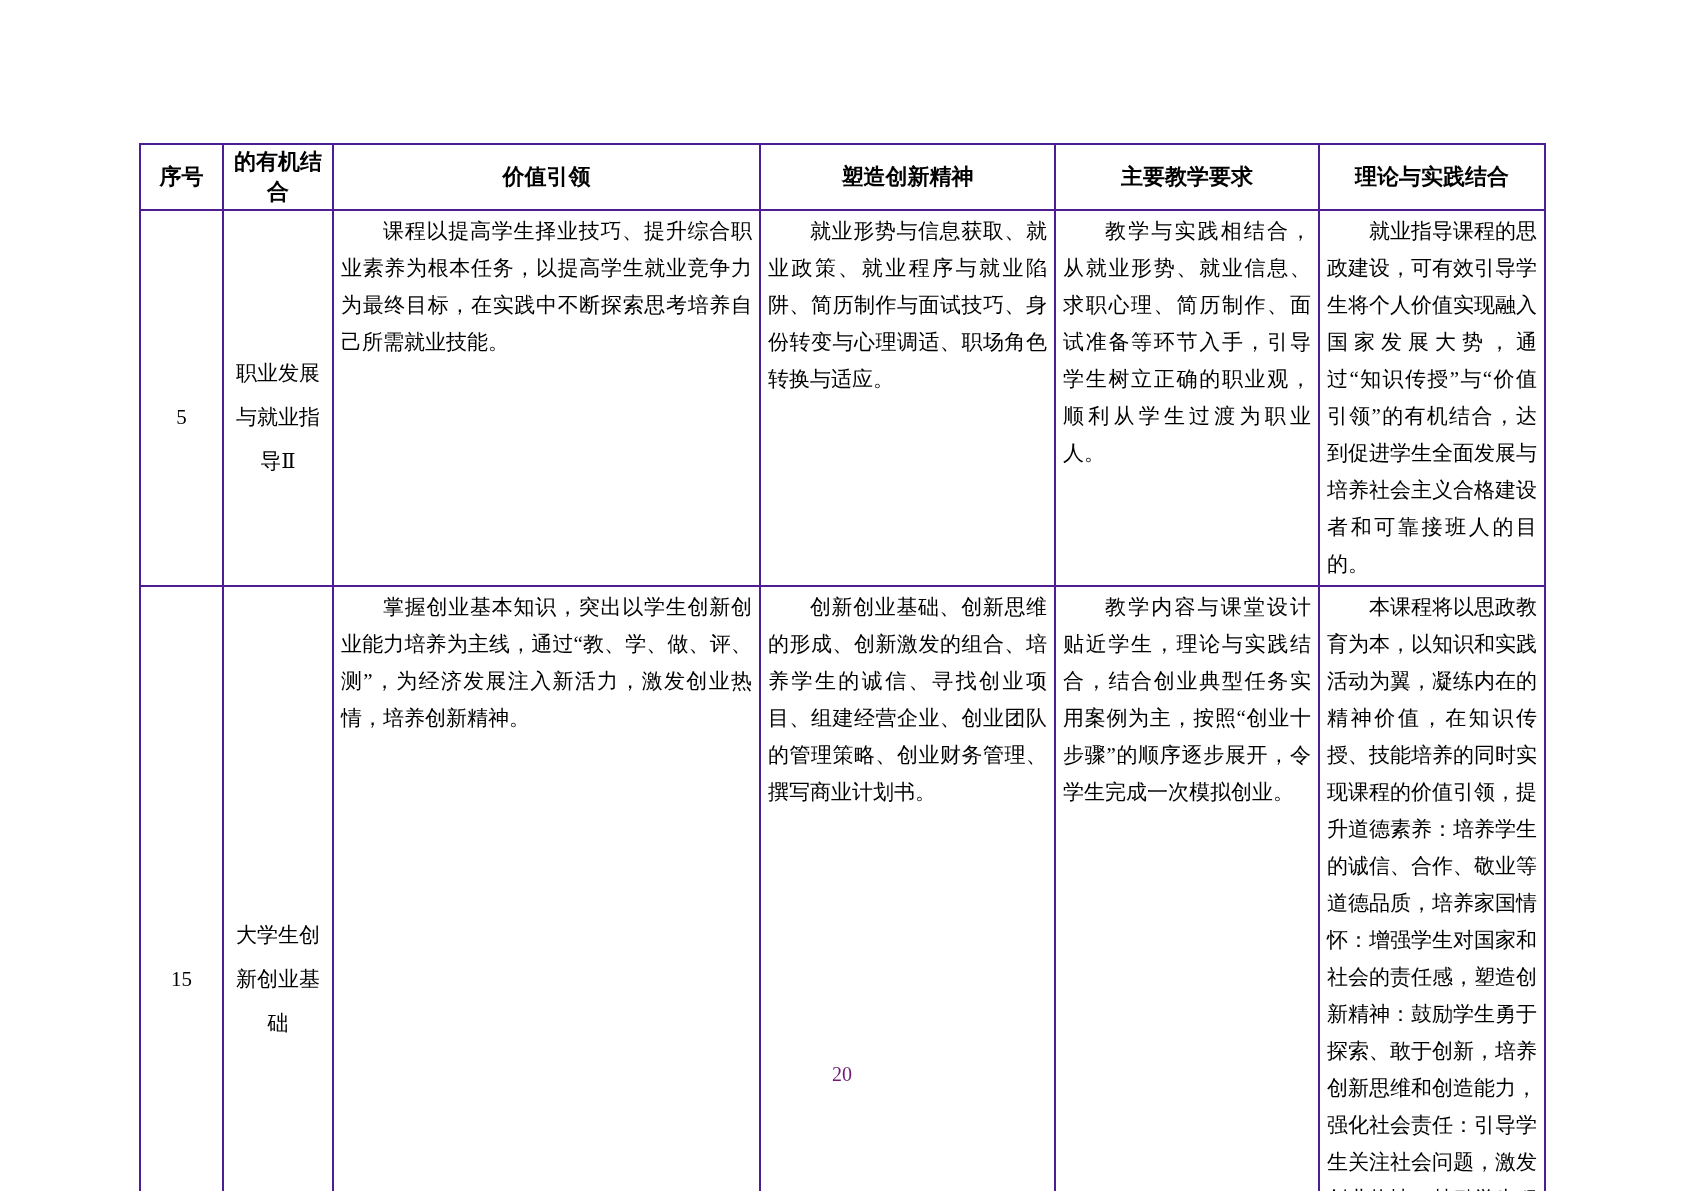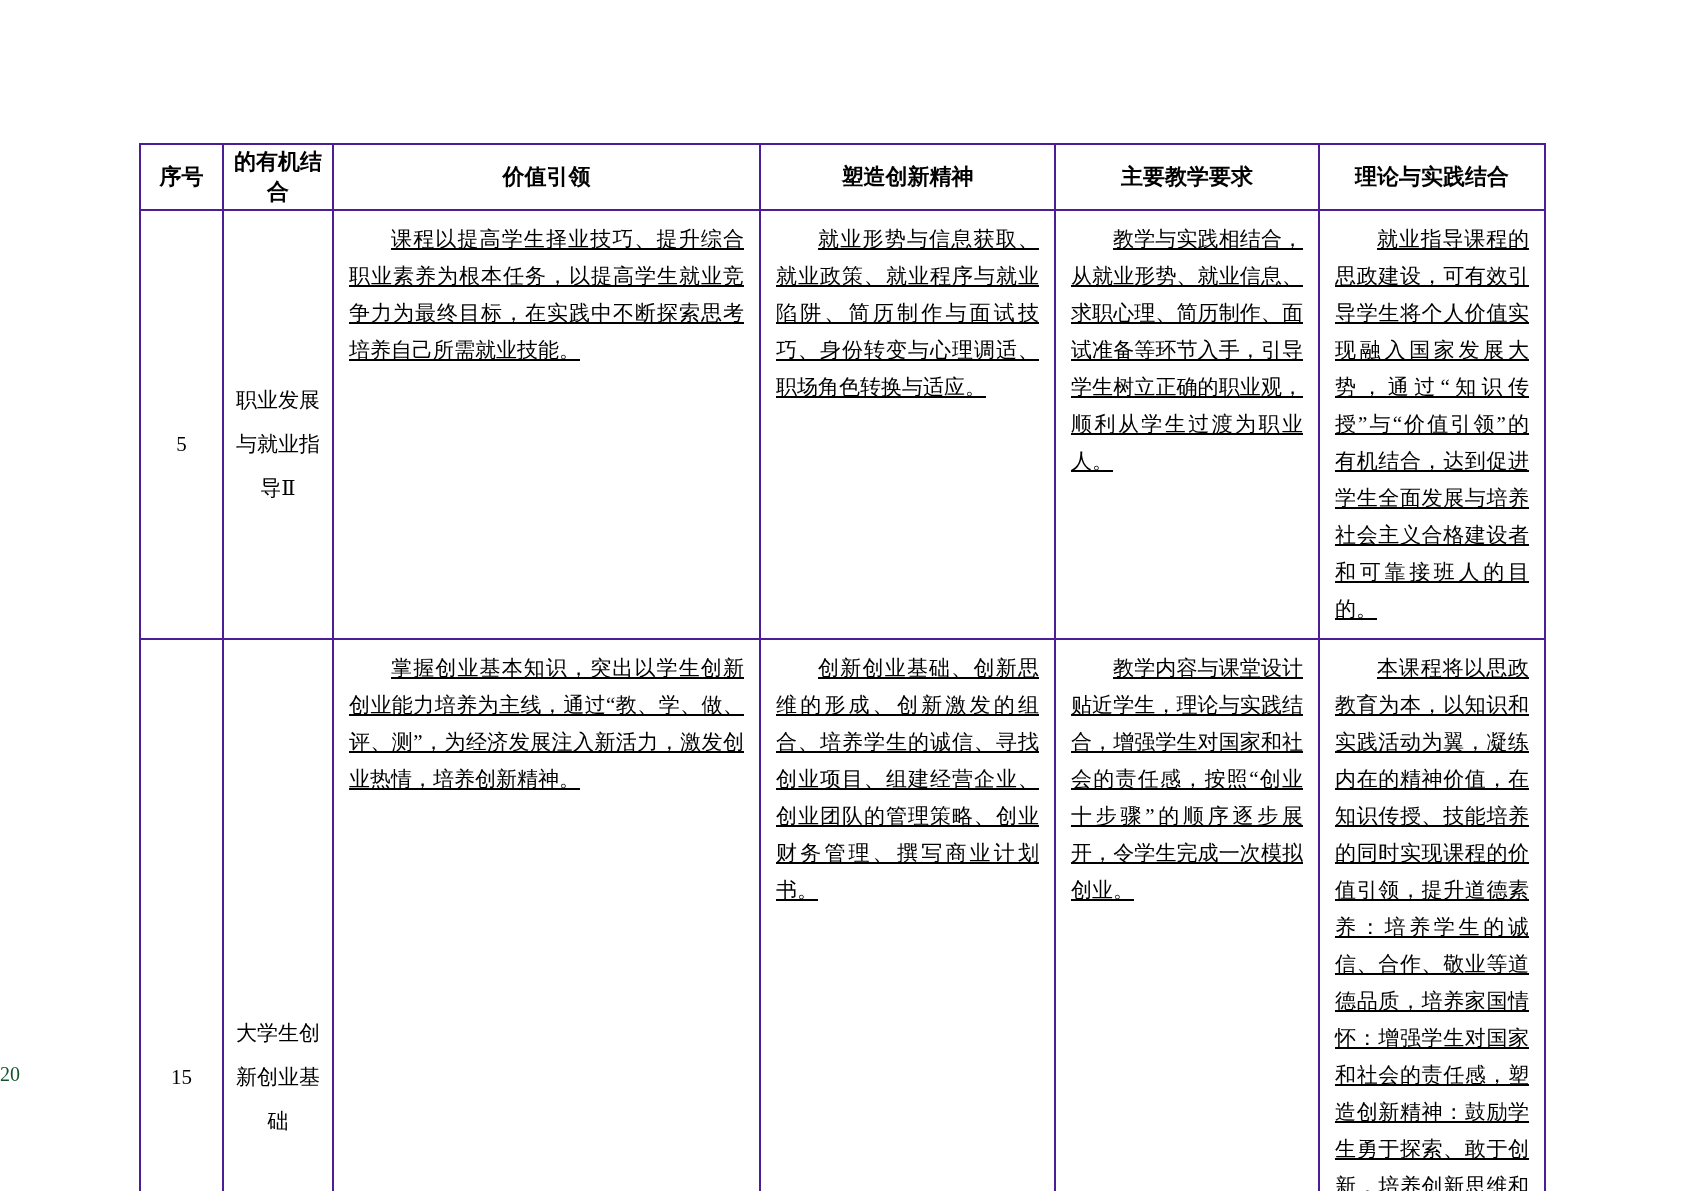--- a/index.html
+++ b/index.html
@@ -50,35 +50,35 @@
     text-align: center;
     vertical-align: middle;
     font-size: 21px;
     line-height: 44px;
   }
   td.c-text {
     font-size: 21px;
     line-height: 37px;
   }
   .para {
-    margin: 8px;
+    margin: 0;
     text-indent: 2em;
     text-align: justify;
     text-justify: inter-character;
-    text-decoration: underline;
   }
   
   tr.row-15 td.c-no, tr.row-15 td.c-name { padding-top: 78px; }
   tr.row-14 td.c-no, tr.row-14 td.c-name { padding-top: 40px; }
   .page-number {
     position: absolute;
     left: 0; right: 0;
     top: 1063px;
+    text-align: center;
     font-size: 20px;
-    color: #14532d;
+    color: #701a75;
   }
 </style>
 </head>
 <body>
 
 <div class="page">
 
   <table class="course-table">
     <colgroup>
       <col class="c1">
@@ -119,21 +119,21 @@
       <tr class="row-15">
         <td class="c-no">15</td>
         <td class="c-name">大学生创新创业基础</td>
         <td class="c-text">
           <p class="para">掌握创业基本知识，突出以学生创新创业能力培养为主线，通过“教、学、做、评、测”，为经济发展注入新活力，激发创业热情，培养创新精神。</p>
         </td>
         <td class="c-text">
           <p class="para">创新创业基础、创新思维的形成、创新激发的组合、培养学生的诚信、寻找创业项目、组建经营企业、创业团队的管理策略、创业财务管理、撰写商业计划书。</p>
         </td>
         <td class="c-text">
-          <p class="para">教学内容与课堂设计贴近学生，理论与实践结合，增强学生对国家和社会的责任感，按照“创业十步骤”的顺序逐步展开，令学生完成一次模拟创业。</p>
+          <p class="para">教学内容与课堂设计贴近学生，理论与实践结合，结合创业典型任务实用案例为主，按照“创业十步骤”的顺序逐步展开，令学生完成一次模拟创业。</p>
         </td>
         <td class="c-text">
           <p class="para">本课程将以思政教育为本，以知识和实践活动为翼，凝练内在的精神价值，在知识传授、技能培养的同时实现课程的价值引领，提升道德素养：培养学生的诚信、合作、敬业等道德品质，培养家国情怀：增强学生对国家和社会的责任感，塑造创新精神：鼓励学生勇于探索、敢于创新，培养创新思维和创造能力，强化社会责任：引导学生关注社会问题，激发创业热情：鼓励学生积极投身创业实践，为经济发展注入新活力。</p>
         </td>
       </tr>
 
     </tbody>
   </table>
 
   <div class="page-number">20</div>

